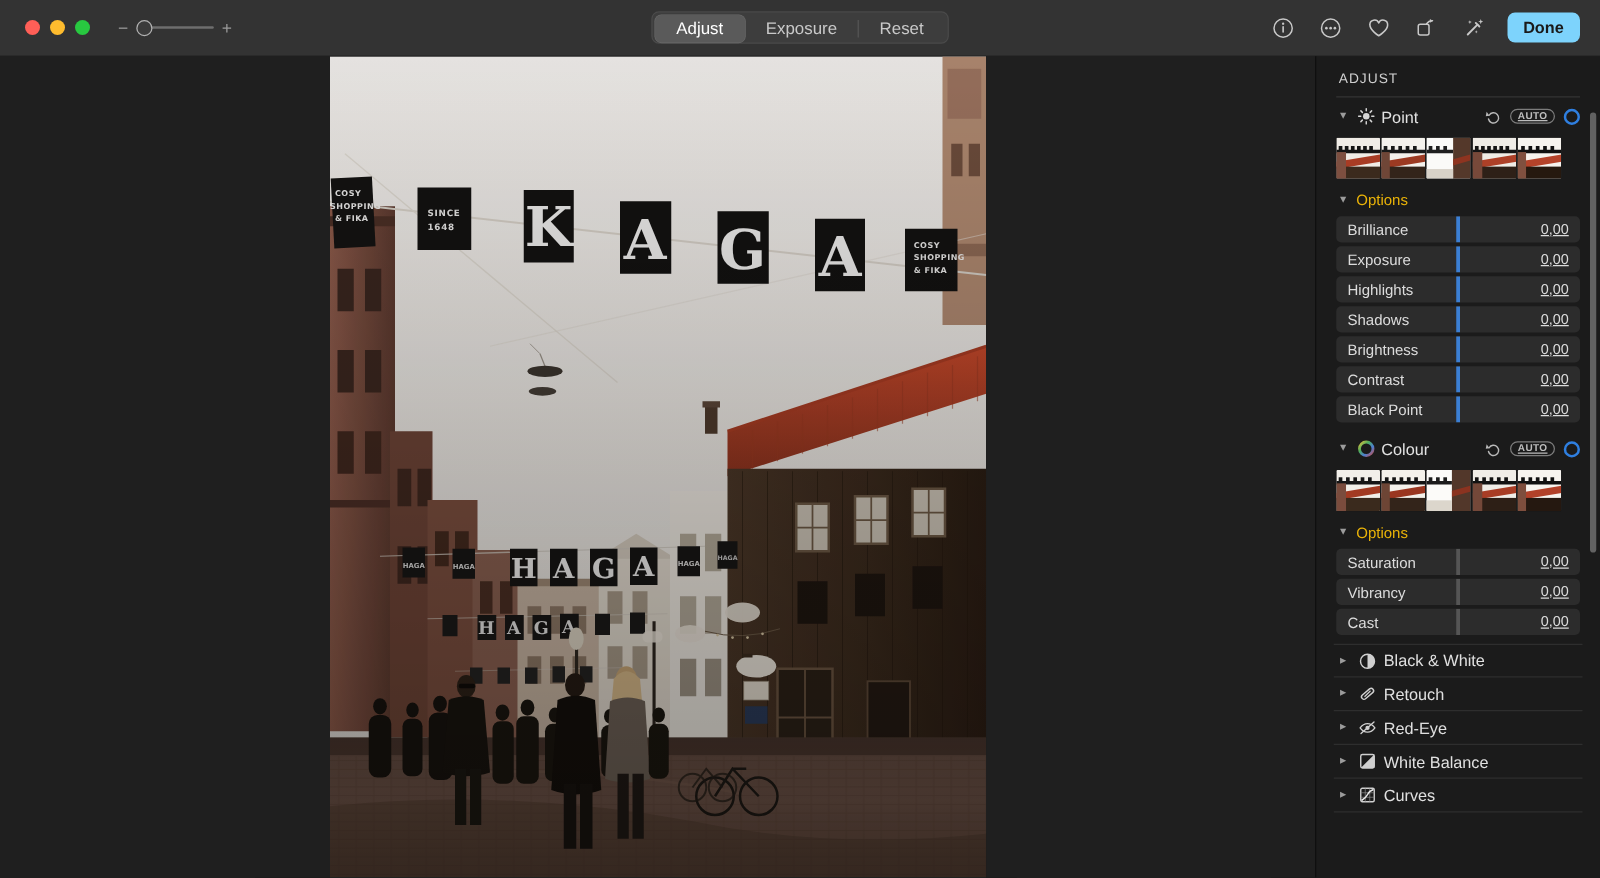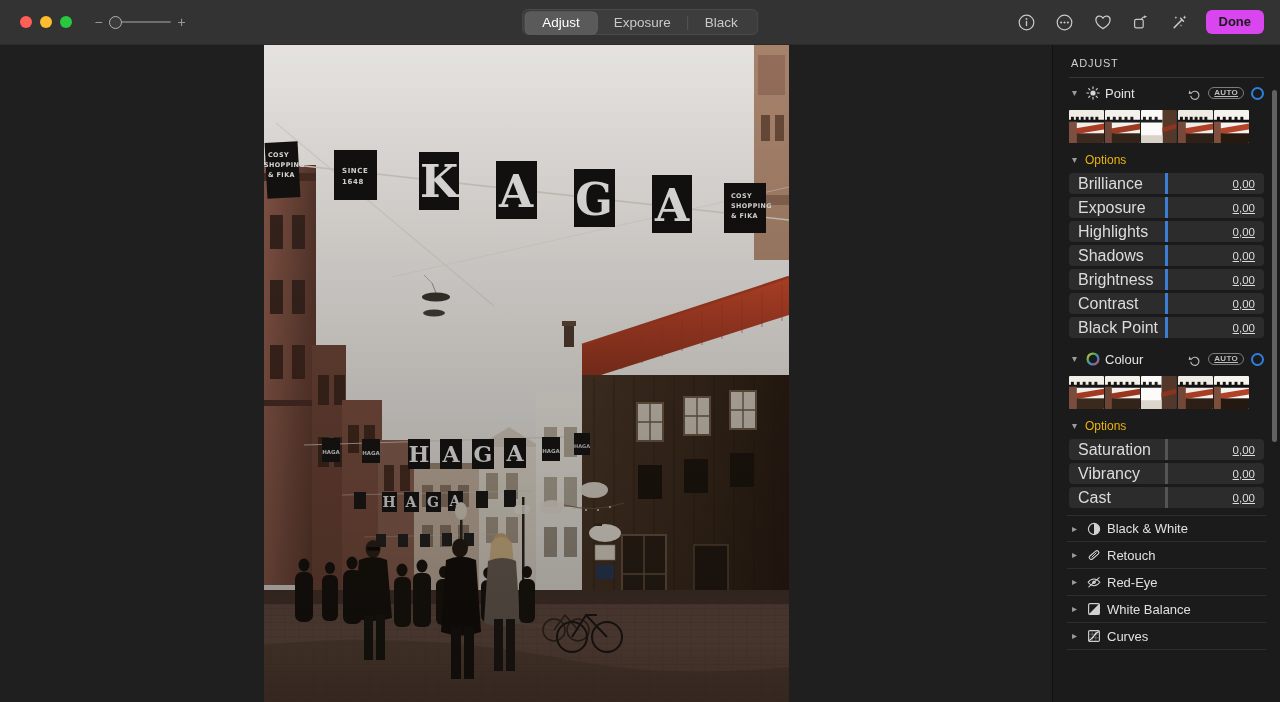--- a/index.html
+++ b/index.html
@@ -43,21 +43,21 @@
   .seg + .seg::before {
     content:""; position:absolute; left:-1px; top:4px; bottom:4px; width:1px; background:#565656;
   }
   .seg.active { background:#5a5a5a; color:#ffffff; box-shadow:0 0 0 0.5px #6b6b6b; }
   .seg.active + .seg::before { background:transparent; }
 
   .tb-right { margin-left:auto; display:flex; align-items:center; gap:16px; padding-right:16px; }
   .tbicon { width:22px; height:22px; display:flex; align-items:center; justify-content:center; cursor:default; }
   .tbicon svg { display:block; }
   .donebtn {
-    background:#d946ef; color:#1a1a1a; font-size:13px; font-weight:600;
+    background:#7dd3fc; color:#1a1a1a; font-size:13px; font-weight:600;
     padding:4px 13px; border-radius:6px; border:none; line-height:16px; cursor:default;
     font-family:"Liberation Sans", sans-serif;
   }
 
   
   .body { flex:1; display:flex; min-height:0; }
 
   
   .canvas {
     flex:1; background:#1f1f1f; position:relative; display:flex;
@@ -101,21 +101,21 @@
   .options-row {
     display:flex; align-items:center; gap:5px; height:22px; padding:0 2px; margin-bottom:2px;
   }
   .options-row .chev { color:#9c9c9c; }
   .options-label { font-size:12px; color:#eab308; }
 
   .slider {
     position:relative; height:21px; margin:2px 2px 3px; border-radius:4px;
     background:#2c2c2c; display:flex; align-items:center; overflow:hidden;
   }
-  .slider .sname { font-size:16px; color:#dcdcdc; padding-left:9px; z-index:2; }
+  .slider .sname { font-size:12px; color:#dcdcdc; padding-left:9px; z-index:2; }
   .slider .sval { margin-left:auto; font-size:11.5px; color:#dcdcdc; padding-right:9px; z-index:2;text-decoration:underline; }
   .slider .tick {
     position:absolute; left:50%; top:0; bottom:0; width:3px; margin-left:-1.5px; z-index:1;
   }
   .slider.on .tick { background:#3b7fd4; }
   .slider.off .tick { background:#555555; }
 
   .collapsed-list { margin-top:7px; }
   .crow {
     display:flex; align-items:center; gap:6px; height:27px; padding:0 2px;
@@ -154,21 +154,21 @@
       <div class="ztrack">
         <div class="bar"></div>
         <div class="zthumb"></div>
       </div>
       <span class="zsign">+</span>
     </div>
 
     <div class="segmented">
       <div class="seg active">Adjust</div>
       <div class="seg">Exposure</div>
-      <div class="seg">Black</div>
+      <div class="seg">Reset</div>
     </div>
 
     <div class="tb-right">
       <div class="tbicon">
         <svg width="17" height="17" viewBox="0 0 17 17">
           <circle cx="8.5" cy="8.5" r="7.3" fill="none" stroke="#c8c8c8" stroke-width="1.2"></circle>
           <circle cx="8.5" cy="4.9" r="0.95" fill="#c8c8c8"></circle>
           <rect x="7.85" y="6.8" width="1.3" height="5.4" rx="0.6" fill="#c8c8c8"></rect>
         </svg>
       </div>

